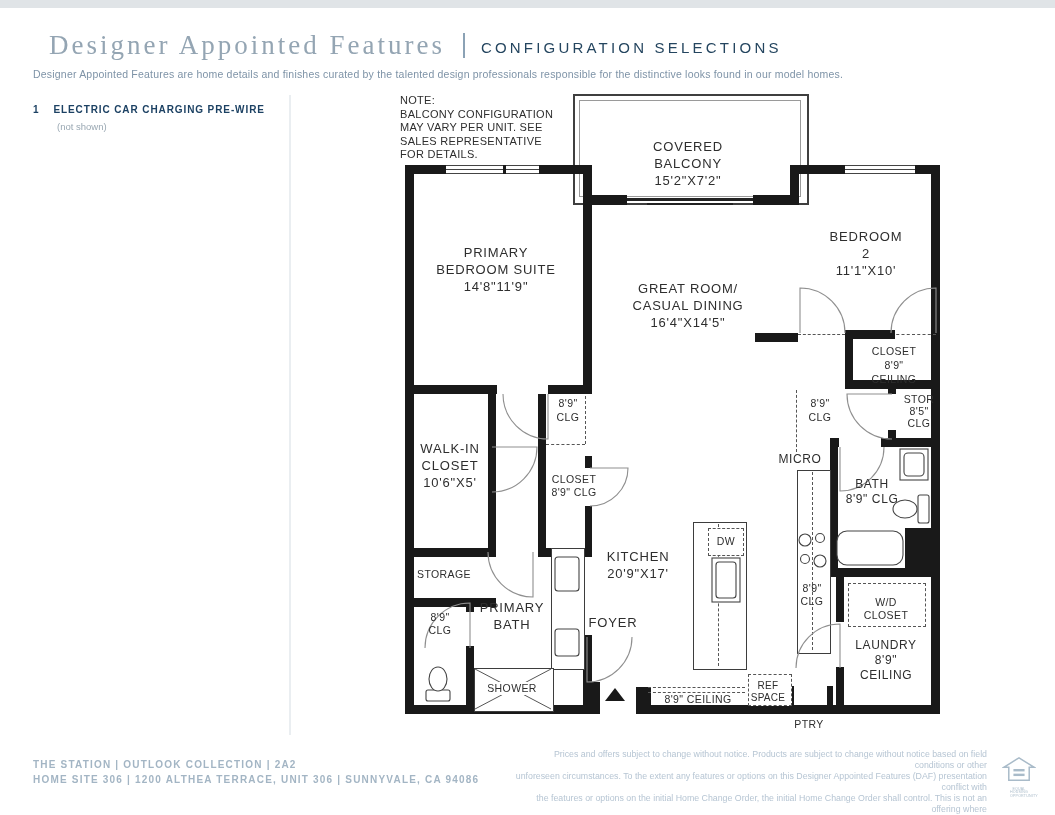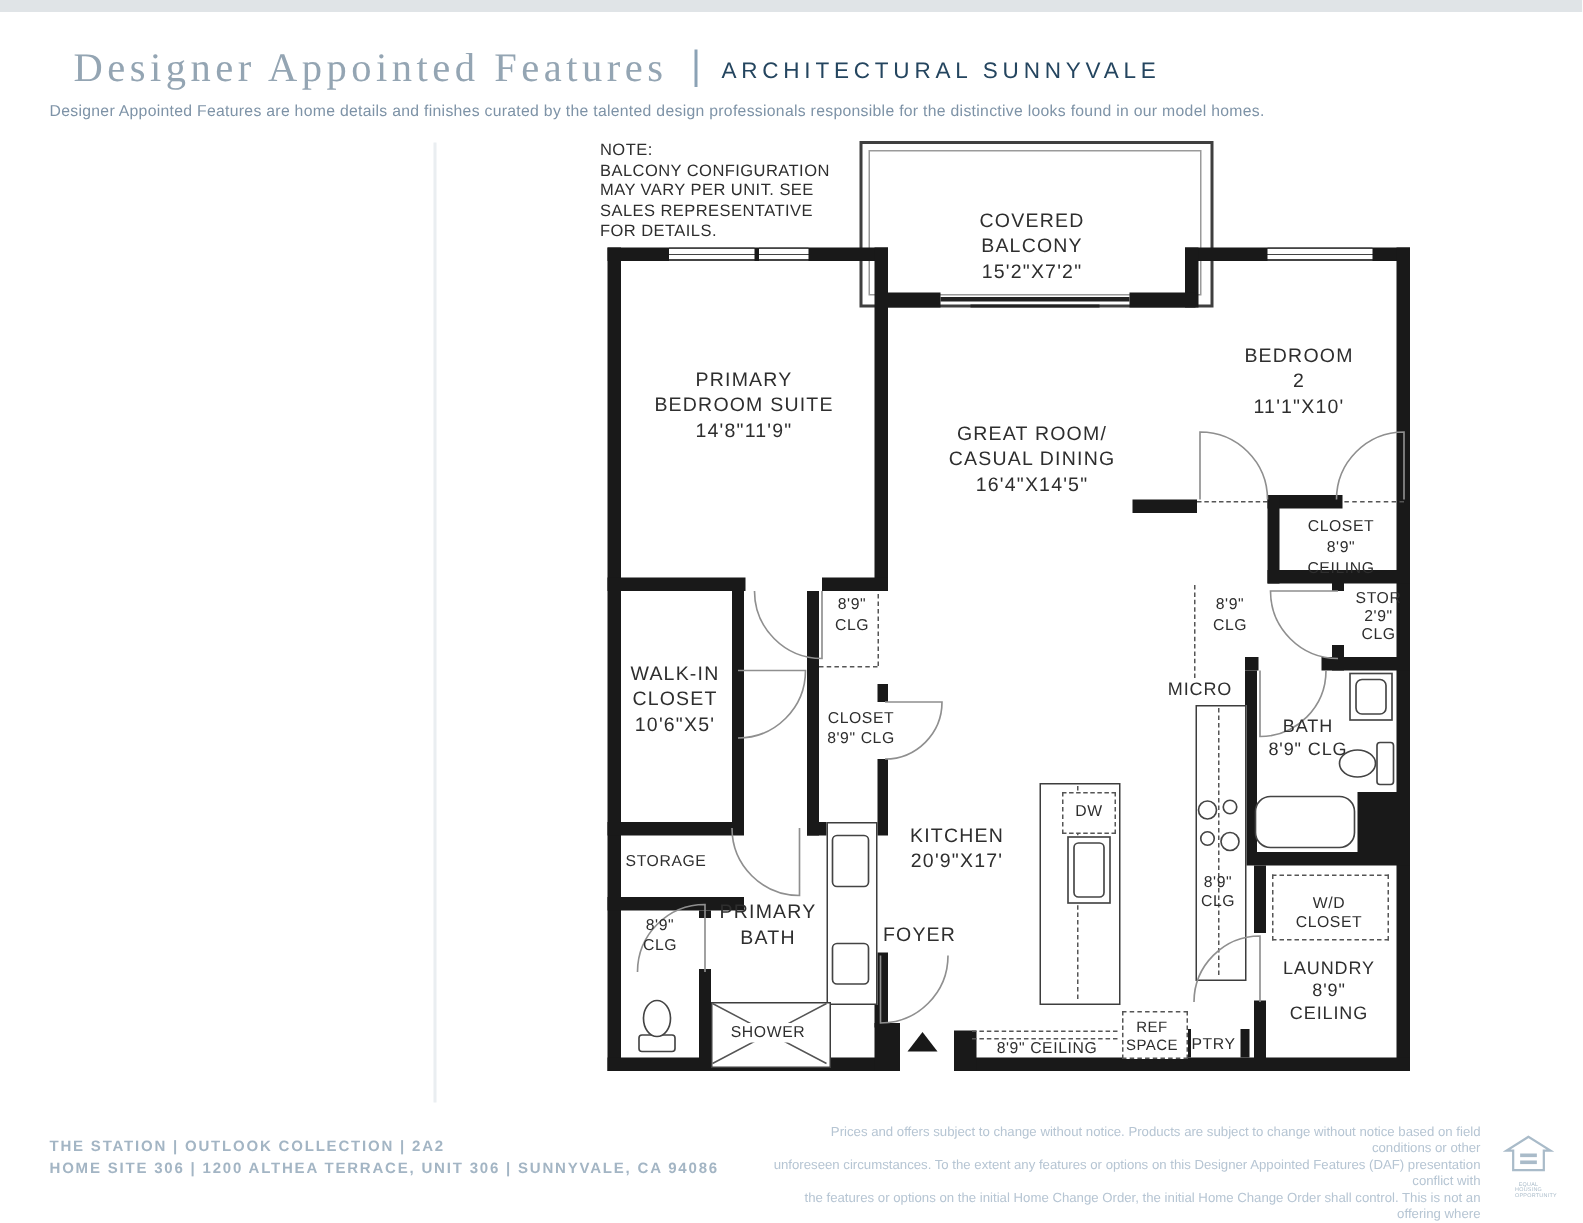--- a/index.html
+++ b/index.html
@@ -61,25 +61,31 @@
 </head>
 <body>
 
 <div class="page">
   <div class="topband"></div>
 
   <div class="hdr">
     <div class="hdr-row">
       <span class="title">Designer Appointed Features</span>
       <span class="tdiv"></span>
-      <span class="subtitle">ARCHITECTURAL SUNNYVALE</span>
+      <span class="subtitle">CONFIGURATION SELECTIONS</span>
     </div>
     <div class="desc">Designer Appointed Features are home details and finishes curated by the talented design professionals responsible for the distinctive looks found in our model homes.</div>
   </div>
 
+  <div class="feat">
+    <div>
+      <span class="fnum">1</span><span class="flabel">ELECTRIC CAR CHARGING PRE-WIRE</span>
+    </div>
+    <div class="fnote">(not shown)</div>
+  </div>
   <div class="vdiv"></div>
 
   <div class="plan">
 
     <div class="balc-o"></div>
     <div class="balc-i"></div>
 
     <div class="w" style="left:5px;top:75px;width:187px;height:9px"></div>
     <div class="win" style="left:46px;top:75px;width:57px;height:9px"></div>
     <div class="win" style="left:106px;top:75px;width:33px;height:9px"></div>
@@ -195,21 +201,21 @@
     <div class="plb big" style="left:288px;top:190px">GREAT ROOM/
 CASUAL DINING
 16'4"X14'5"</div>
     <div class="plb big" style="left:466px;top:138px">BEDROOM 2
 11'1"X10'</div>
     <div class="plb sm" style="left:494px;top:254px;line-height:14px">CLOSET
 8'9" CEILING</div>
     <div class="plb sm" style="left:420px;top:306px;line-height:14px">8'9"
 CLG</div>
     <div class="plb sm" style="left:519px;top:303px;line-height:12px">STOR
-2'9"
+8'5"
 CLG</div>
     <div class="plb mid" style="left:400px;top:362px">MICRO</div>
     <div class="plb mid" style="left:472px;top:387px">BATH
 8'9" CLG</div>
     <div class="plb big" style="left:50px;top:350px">WALK-IN
 CLOSET
 10'6"X5'</div>
     <div class="plb sm" style="left:168px;top:306px;line-height:14px">8'9"
 CLG</div>
     <div class="plb sm" style="left:174px;top:383px">CLOSET
@@ -225,21 +231,21 @@
     <div class="plb big" style="left:213px;top:524px">FOYER</div>
     <div class="plb sm whitebg" style="left:112px;top:592px">SHOWER</div>
     <div class="plb sm" style="left:412px;top:492px;line-height:13px">8'9"
 CLG</div>
     <div class="plb sm" style="left:486px;top:506px">W/D CLOSET</div>
     <div class="plb mid" style="left:486px;top:548px">LAUNDRY
 8'9" CEILING</div>
     <div class="plb sm" style="left:298px;top:603px;line-height:12px">8'9" CEILING</div>
     <div class="plb xs" style="left:368px;top:590px">REF
 SPACE</div>
-    <div class="plb sm" style="left:409px;top:600px">PTRY</div>
+    <div class="plb sm" style="left:409px;top:628px">PTRY</div>
   </div>
 
   <div class="ftl"><span>THE STATION | OUTLOOK COLLECTION | 2A2</span><br><span>HOME SITE 306  |  1200 ALTHEA TERRACE, UNIT 306 | SUNNYVALE, CA 94086</span></div>
   <div class="disc">Prices and offers subject to change without notice. Products are subject to change without notice based on field conditions or other
 unforeseen circumstances. To the extent any features or options on this Designer Appointed Features (DAF) presentation conflict with
 the features or options on the initial Home Change Order, the initial Home Change Order shall control. This is not an offering where
 prohibited by law. Images are for representational purposes only and actual product may differ. Not all images may be shown. See online
 or onsite sales consultants for details.</div>
   <div class="logo">
     <svg width="34" height="26" viewBox="0 0 36 28">

